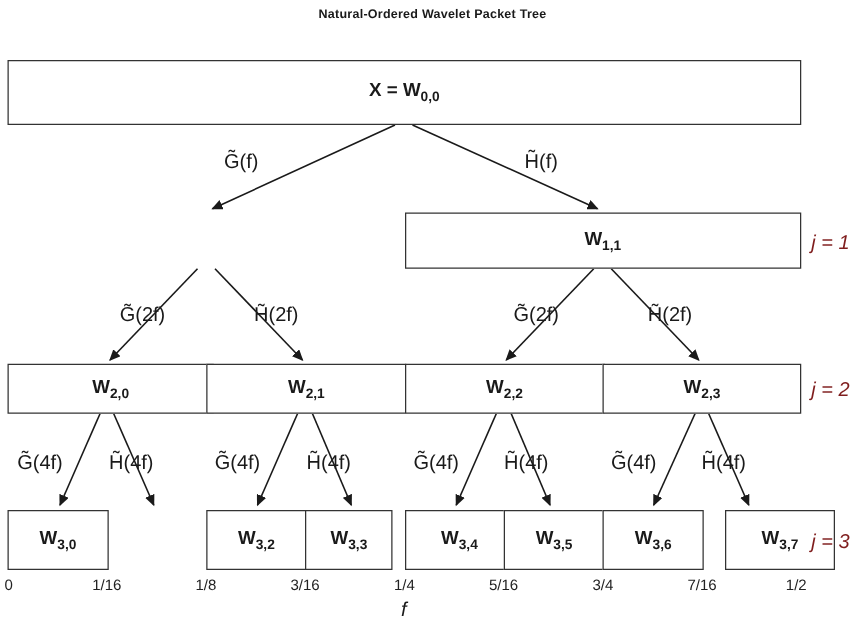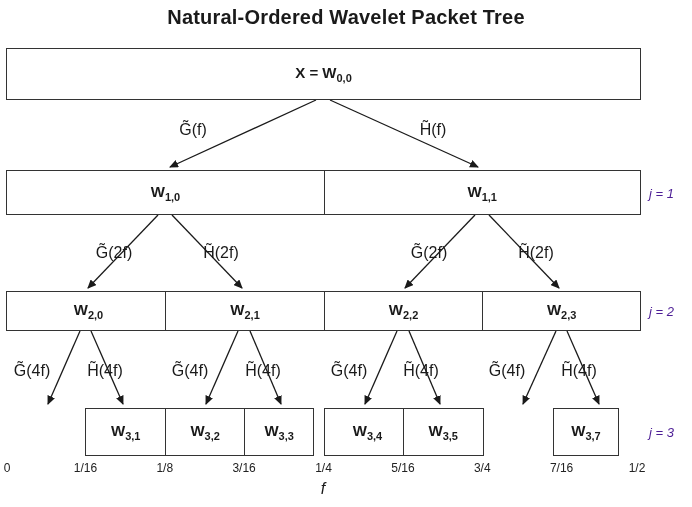--- a/index.html
+++ b/index.html
@@ -3,37 +3,37 @@
 <meta charset="utf-8">
 <style>
   html, body { margin: 0; padding: 0; background: #ffffff; }
   .canvas {
     position: relative; width: 692px; height: 507px;
     background: #ffffff; color: #1a1a1a;
     font-family: "Liberation Sans", sans-serif; overflow: hidden;
   }
   .title {
     position: absolute; top: 6px; left: 0; width: 100%;
-    text-align: center; font-weight: bold; font-size: 20px; letter-spacing: .2px;
+    text-align: center; font-weight: bold; font-size: 10px; letter-spacing: .2px;
   }
   svg.arrows { position: absolute; left: 0; top: 0; }
   .box {
     position: absolute; box-sizing: border-box;
     border: 1.4px solid #333333; background: #ffffff;
     display: flex; align-items: center; justify-content: center;
   }
   .wl { font-weight: bold; font-size: 15px; white-space: nowrap; }
   .wl sub { font-size: 11px; }
   .edge-label {
     position: absolute; transform: translate(-50%, -50%);
     font-size: 16px; white-space: nowrap;
   }
   .j-label {
-    position: absolute; font-style: italic; font-size: 13px;
-    color: #4c1d95; white-space: nowrap;
+    position: absolute; font-style: italic; font-size: 16px;
+    color: #7f1d1d; white-space: nowrap;
   }
   .tick {
     position: absolute; top: 461px; transform: translateX(-50%);
     font-size: 12px; color: #222222; white-space: nowrap;
   }
   .axis-f {
     position: absolute; top: 480px; left: 323px; transform: translateX(-50%);
     font-style: italic; font-size: 16px;
   }
 </style>
@@ -68,23 +68,20 @@
     </g>
   </svg>
 
   <div class="box" style="left:6px;top:48px;width:635px;height:52px">
     <span class="wl"><span>X = </span><span>W</span><sub>0,0</sub></span>
   </div>
 
   <span class="edge-label" style="left:193px;top:130px">G̃(f)</span>
   <span class="edge-label" style="left:433px;top:130px">H̃(f)</span>
 
-  <div class="box" style="left:6px;top:170px;width:318.9px;height:45px">
-    <span class="wl"><span>W</span><sub>1,0</sub></span>
-  </div>
   <div class="box" style="left:323.5px;top:170px;width:317.5px;height:45px">
     <span class="wl"><span>W</span><sub>1,1</sub></span>
   </div>
   <span class="j-label" style="left:649px;top:186px">j = 1</span>
 
   <span class="edge-label" style="left:114px;top:253px">G̃(2f)</span>
   <span class="edge-label" style="left:221px;top:253px">H̃(2f)</span>
   <span class="edge-label" style="left:429px;top:253px">G̃(2f)</span>
   <span class="edge-label" style="left:536px;top:253px">H̃(2f)</span>
 
@@ -104,36 +101,39 @@
 
   <span class="edge-label" style="left:32px;top:371px">G̃(4f)</span>
   <span class="edge-label" style="left:105px;top:371px">H̃(4f)</span>
   <span class="edge-label" style="left:190px;top:371px">G̃(4f)</span>
   <span class="edge-label" style="left:263px;top:371px">H̃(4f)</span>
   <span class="edge-label" style="left:349px;top:371px">G̃(4f)</span>
   <span class="edge-label" style="left:421px;top:371px">H̃(4f)</span>
   <span class="edge-label" style="left:507px;top:371px">G̃(4f)</span>
   <span class="edge-label" style="left:579px;top:371px">H̃(4f)</span>
 
-  <div class="box" style="left:85.375px;top:408px;width:80.775px;height:48px">
-    <span class="wl"><span>W</span><sub>3,1</sub></span>
+  <div class="box" style="left:6px;top:408px;width:80.775px;height:48px">
+    <span class="wl"><span>W</span><sub>3,0</sub></span>
   </div>
   <div class="box" style="left:164.75px;top:408px;width:80.775px;height:48px">
     <span class="wl"><span>W</span><sub>3,2</sub></span>
   </div>
   <div class="box" style="left:244.125px;top:408px;width:70px;height:48px">
     <span class="wl"><span>W</span><sub>3,3</sub></span>
   </div>
   <div class="box" style="left:323.5px;top:408px;width:88px;height:48px">
     <span class="wl"><span>W</span><sub>3,4</sub></span>
   </div>
   <div class="box" style="left:402.875px;top:408px;width:80.775px;height:48px">
     <span class="wl"><span>W</span><sub>3,5</sub></span>
   </div>
-  <div class="box" style="left:553px;top:408px;width:66px;height:48px">
+  <div class="box" style="left:482.25px;top:408px;width:80.775px;height:48px">
+    <span class="wl"><span>W</span><sub>3,6</sub></span>
+  </div>
+  <div class="box" style="left:580px;top:408px;width:88px;height:48px">
     <span class="wl"><span>W</span><sub>3,7</sub></span>
   </div>
   <span class="j-label" style="left:649px;top:425px">j = 3</span>
 
   <span class="tick" style="left:7px">0</span>
   <span class="tick" style="left:85.4px">1/16</span>
   <span class="tick" style="left:164.75px">1/8</span>
   <span class="tick" style="left:244.1px">3/16</span>
   <span class="tick" style="left:323.5px">1/4</span>
   <span class="tick" style="left:402.9px">5/16</span>

